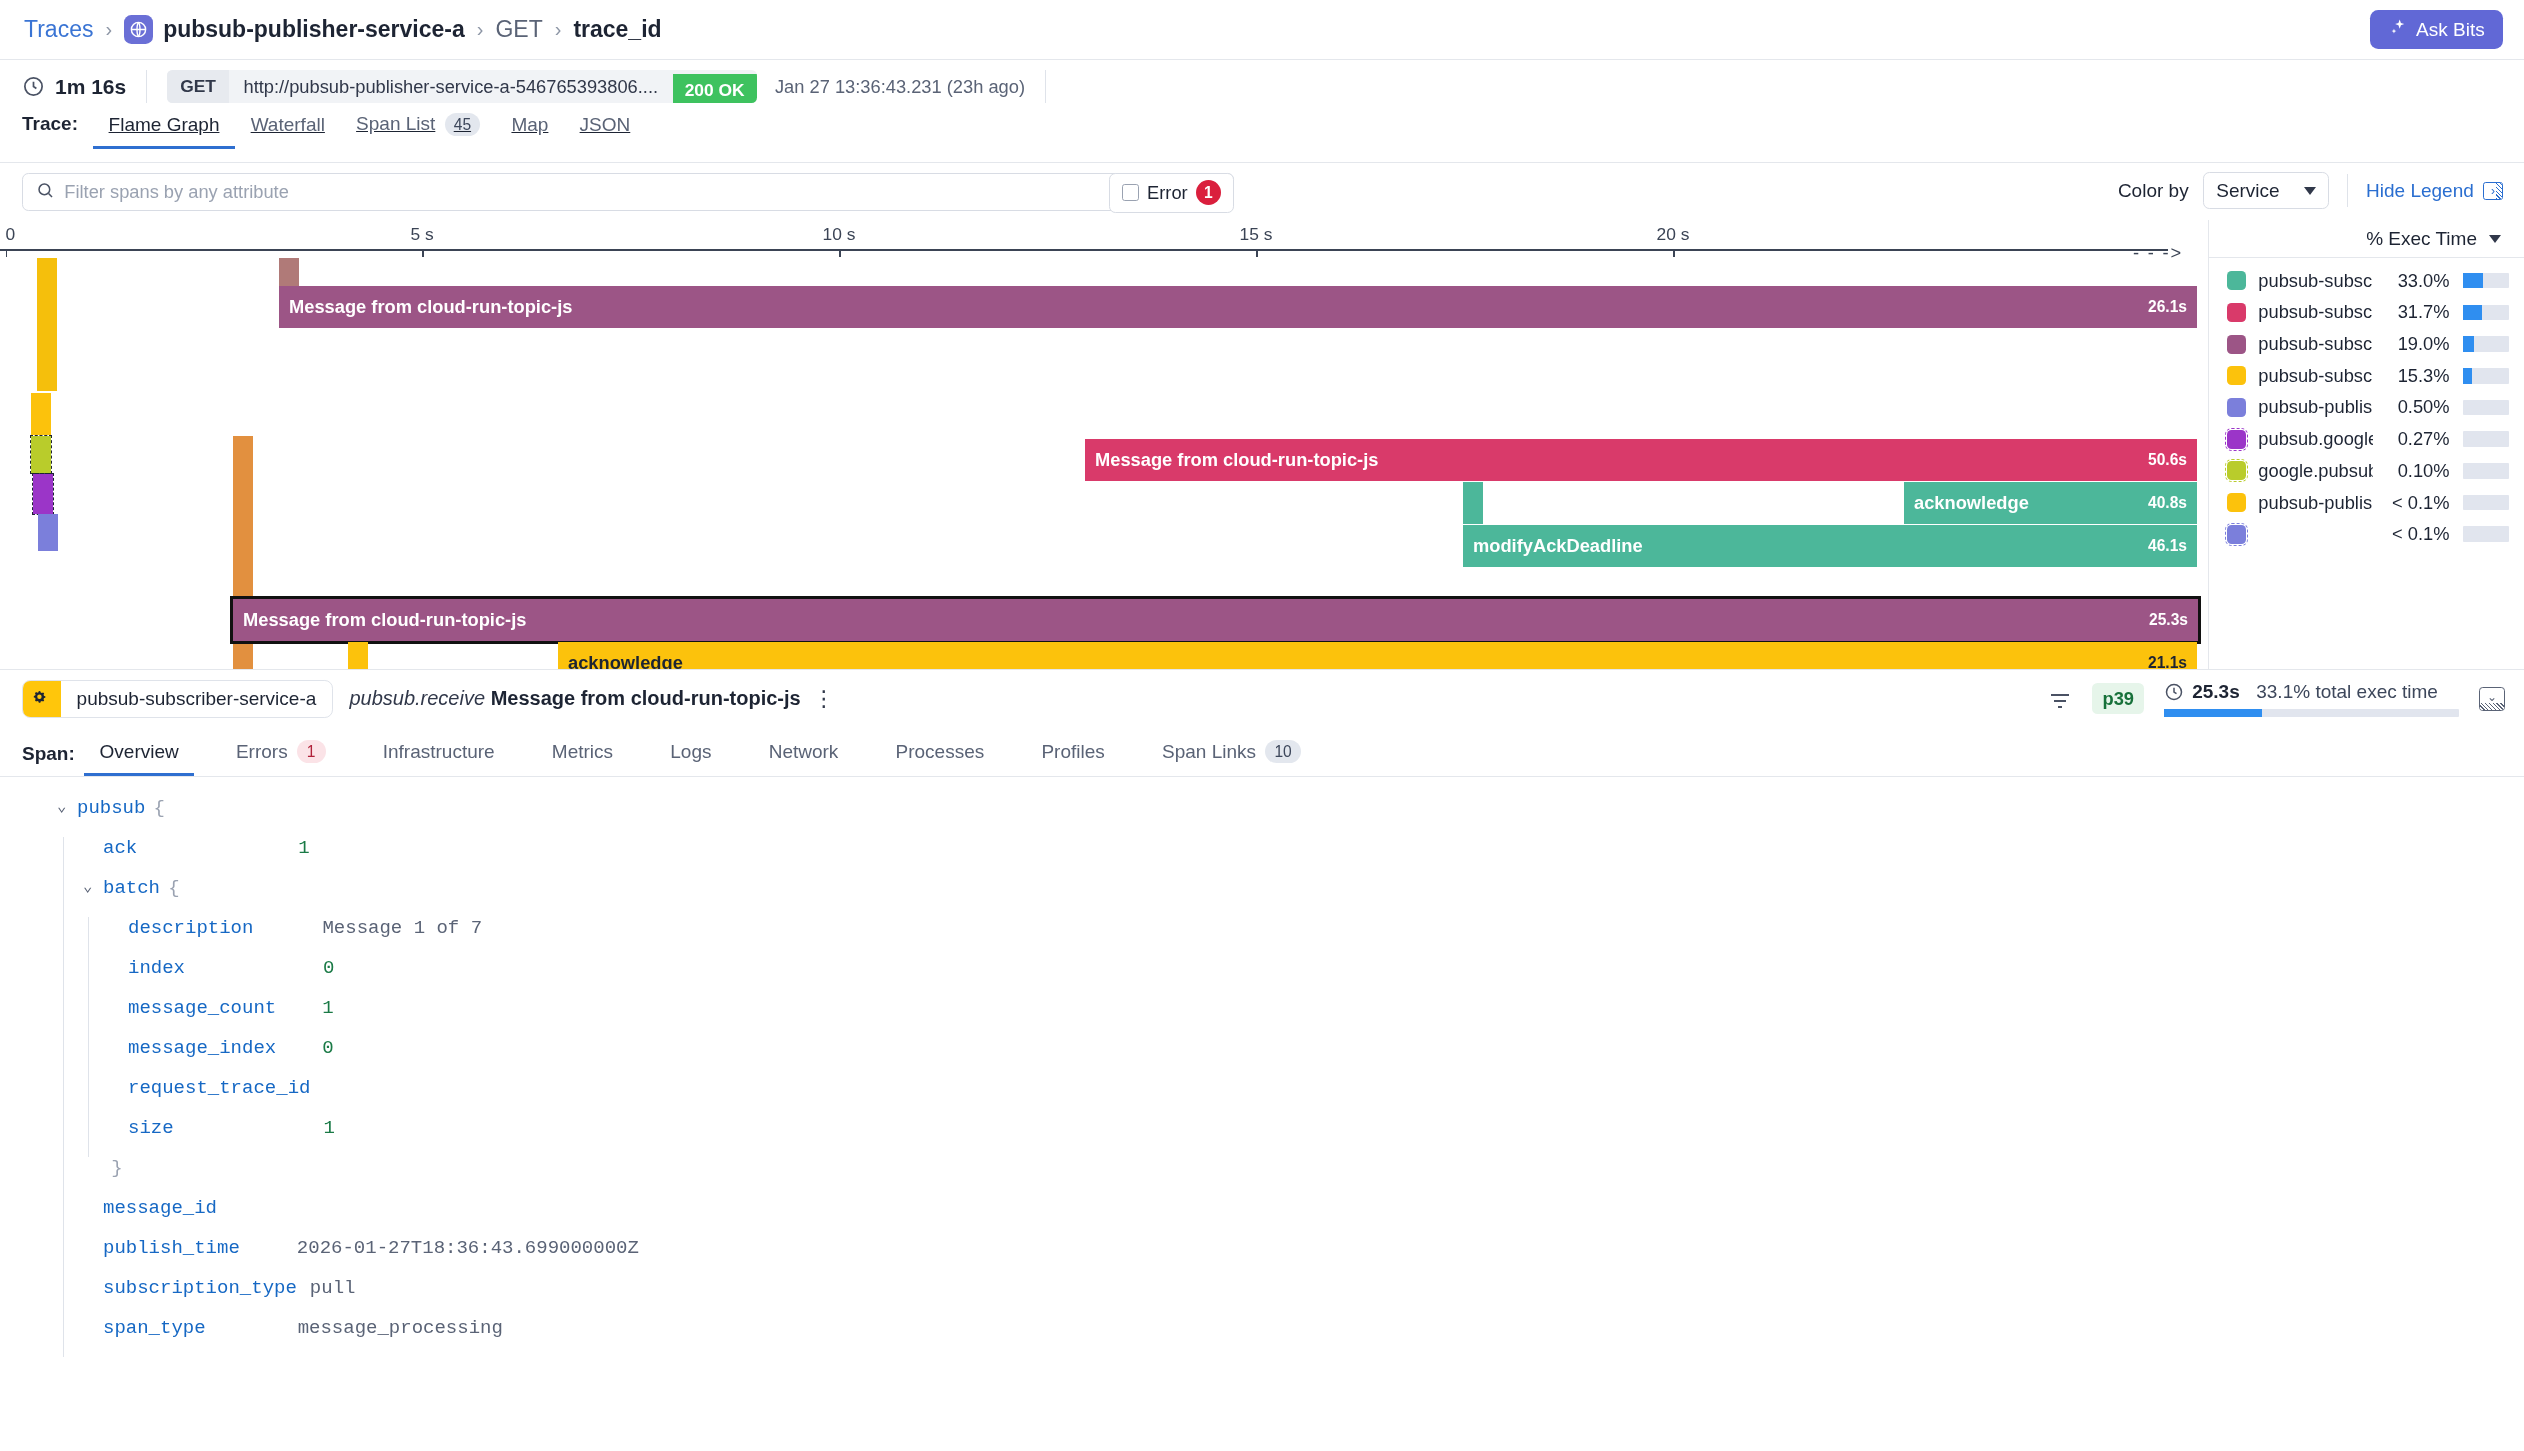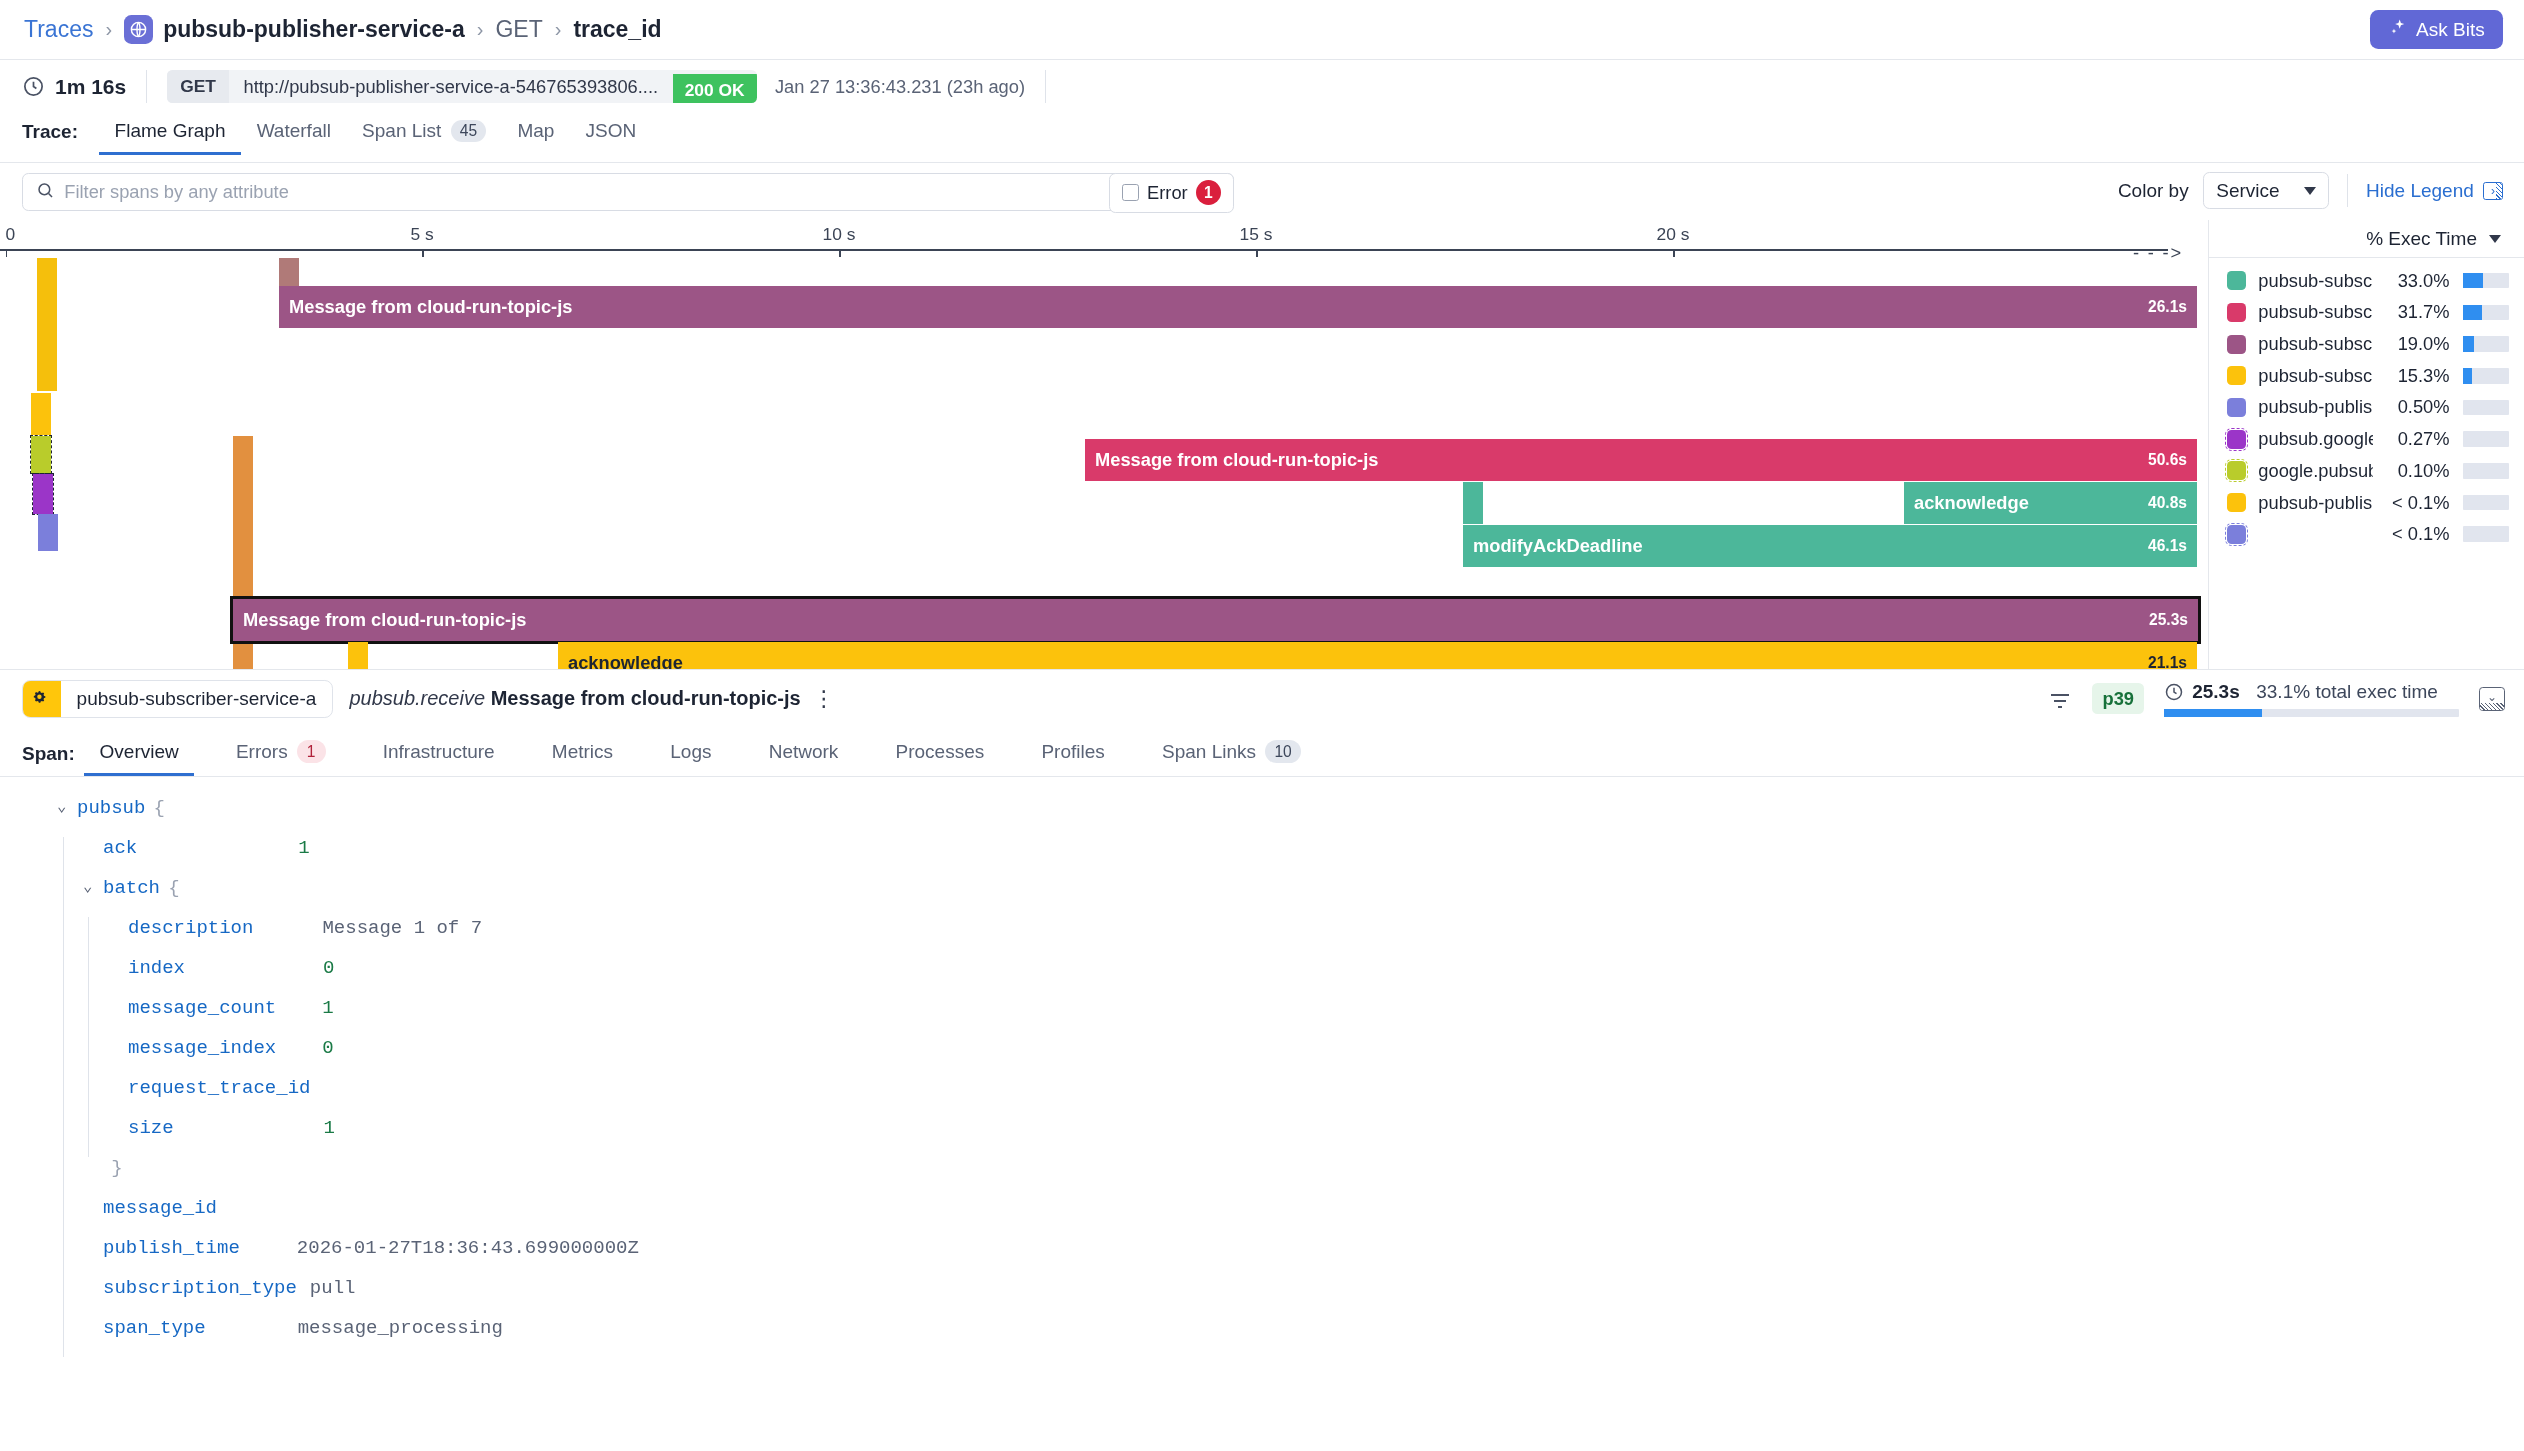--- a/index.html
+++ b/index.html
@@ -61,22 +61,22 @@
     padding: 0 14.6px; color: #31384a; font-size: 18.3px;
     height: 100%; display: flex; align-items: center; background: #f1f3f6;
   }
   .req-status {
     background: #3ec25f; color: #fff; font-weight: 700; font-size: 17.4px;
     padding: 0 12px; height: 100%; display: flex; align-items: center; margin-top: 8px;
   }
   .ts { color: #5a6376; font-size: 18.3px; margin-left: 18.3px; }
   
   .trace-tabs {
-    height: 50px; display: flex; align-items: center;
-    padding: 0 22px; gap: 8px;
+    height: 50px; display: flex; align-items: flex-start;
+    padding: 0 22px; gap: 2px;
     border-bottom: 0.9px solid #e4e7ec;
   }
   .tabs-label { font-weight: 700; font-size: 19px; padding-bottom: 11px; margin-right: 13px;}
   .tab {
     font-size: 19px; color: #5a6376; padding: 0 15.6px 10px 15.6px;
     cursor: pointer; display: flex; align-items: center; gap: 9.2px;
     border-bottom: 3.7px solid transparent;
   }
   .tab.active { color: #1d2433; font-weight: 400; border-bottom-color: #2f6fd0; }
   .tab-count {
@@ -271,21 +271,21 @@
     <span class="req-method">GET</span>
     <span class="req-url">http://pubsub-publisher-service-a-546765393806....</span>
     <span class="req-status">200 OK</span>
   </span>
   <span class="ts">Jan 27 13:36:43.231 (23h ago)</span>
   <span class="vdiv"></span>
 </div>
 
 <div class="trace-tabs">
   <span class="tabs-label">Trace:</span>
-  <div id="trace-tabs-host" style="display:flex;align-items:flex-end;">
+  <div id="trace-tabs-host" style="display:flex;align-items:flex-end;text-decoration:underline;">
       <div class="tab active">
         <span>Flame Graph</span>
       </div>
       <div class="tab">
         <span>Waterfall</span>
       </div>
       <div class="tab">
         <span>Span List</span>
         <span class="tab-count">45</span>
       </div>

